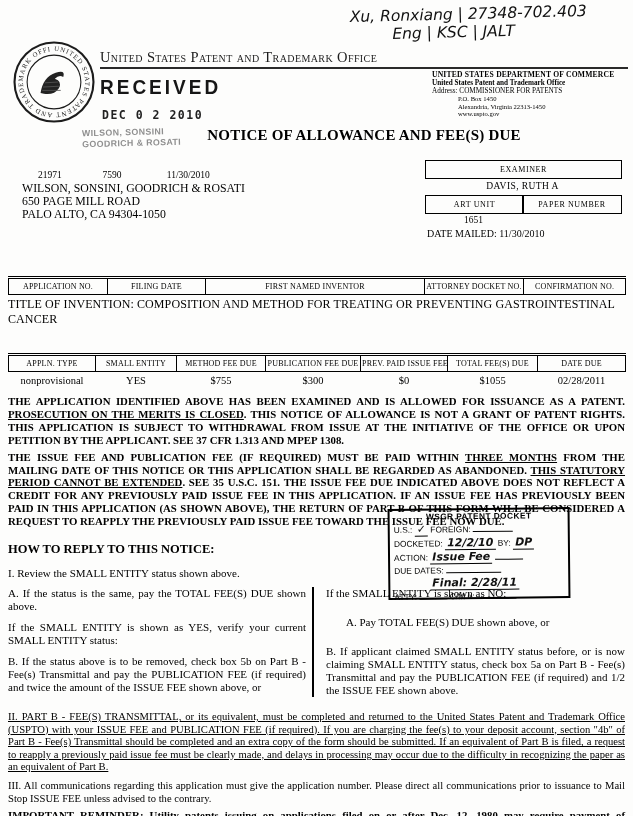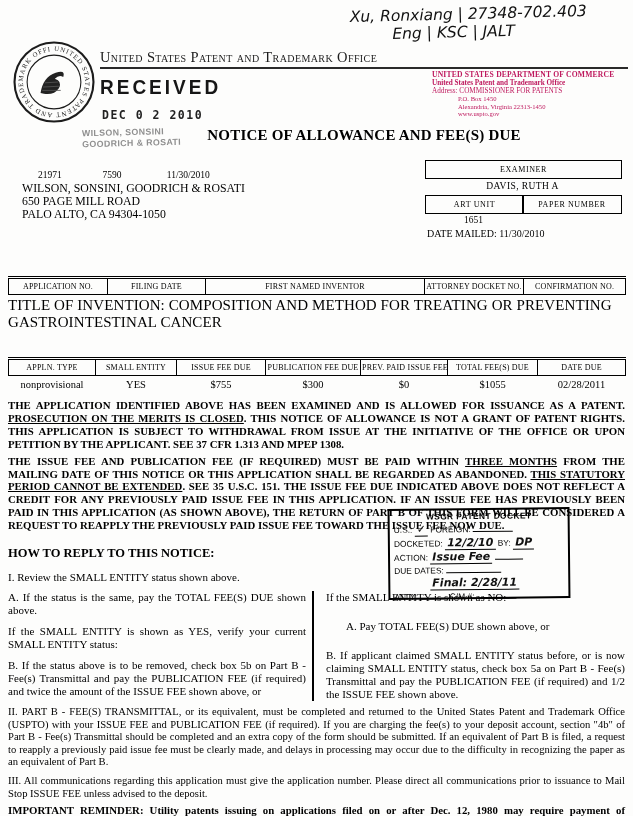--- a/index.html
+++ b/index.html
@@ -16,21 +16,21 @@
   .hw-top .l2 { padding-left:42px; display:block; }
 
   
   .seal { top:40px; left:12px; width:84px; height:84px; }
 
   
   .agency { top:49px; left:100px; font-variant:small-caps; font-size:14.5px; letter-spacing:.4px; color:#1c1c1c; }
   .agency-rule { top:67px; left:100px; width:528px; border-top:2px solid #2a2a2a; height:0; }
 
   
-  .dept { top:70px; left:432px; width:198px; color:#be185d; }
+  .dept { top:70px; left:432px; width:198px; color:#000000; }
   .dept .d1 { font-size:7.6px; font-weight:bold; letter-spacing:.2px; }
   .dept .d2 { font-size:7.2px; font-weight:bold; }
   .dept .d3 { font-size:7.2px; }
   .dept .sub { font-size:6.6px; padding-left:26px; line-height:7.6px; }
 
   
   .received { top:77px; left:100px; font-family:"Liberation Sans", sans-serif; font-weight:bold;
               font-size:19px; letter-spacing:3px; color:#161616; transform:scaleY(1.08); }
   .recdate { top:108px; left:102px; font-family:"DejaVu Sans Mono", monospace; font-weight:bold;
              font-size:11.5px; letter-spacing:1.5px; color:#222; }
@@ -57,40 +57,40 @@
 
   
   .body { position:absolute; top:270px; left:8px; width:617px; }
   table.datat { border-collapse:collapse; width:617px; table-layout:fixed; }
   table.datat { border-top:3px double #000; }
   table.datat th { border:1px solid #000; border-top:none; font-weight:normal; font-size:8px;
                    padding:3px 1px; letter-spacing:.2px; overflow:hidden; white-space:nowrap; }
   table.datat td { font-size:10.5px; text-align:center; padding:3px 1px 1px 1px; white-space:nowrap; overflow:hidden; }
   .t1 { margin-top:6px; }
   .t2 { margin-top:26px; }
-  .invention { font-size:15px; margin-top:2px; letter-spacing:.1px; }
+  .invention { font-size:12px; margin-top:2px; letter-spacing:.1px; }
 
   .bpar { font-weight:bold; font-size:10.8px; line-height:12.9px; text-align:justify; }
   .p1 { margin-top:8px; }
   .p2 { margin-top:4px; }
   .u { text-decoration:underline; }
 
   .howhead { margin-top:14px; font-weight:bold; font-size:12.5px; }
   .step1 { margin-top:10px; font-size:11px; }
   .cols { margin-top:8px; display:flex; }
   .colL { width:298px; padding-right:6px; }
   .coldiv { border-left:2px solid #000; }
   .colR { flex:1; padding-left:12px; }
   .cols p { margin:0; font-size:11px; line-height:13px; text-align:justify; }
   .cols p + p { margin-top:8px; }
   .colR .intro { margin-bottom:16px; }
   .colR .ra { margin-bottom:16px;margin-left:20px; }
 
   .plain { font-size:10.6px; line-height:12.6px; text-align:justify; }
-  .part2 { margin-top:5px; }
+  .part2 { margin-top:14px;text-decoration:underline; }
   .part3 { margin-top:6px; }
   .reminder { margin-top:4px; font-weight:bold; font-size:10.8px; line-height:13px; text-align:justify; }
 
   
   .docket { top:508px; left:388px; width:170px; height:86px; border:2px solid #000;
             transform:rotate(-0.6deg); font-family:"Liberation Sans", sans-serif;
             font-size:8.4px; color:#000; padding:1px 4px 0 4px; }
   .docket .dhead { text-align:center; font-weight:bold; font-size:8.4px; letter-spacing:.4px; }
   .docket .row { margin-top:1px; white-space:nowrap; }
   .blank { display:inline-block; border-bottom:1px solid #000; height:8px; vertical-align:baseline; }
@@ -195,21 +195,21 @@
           <col style="width:89px">
           <col style="width:95px">
           <col style="width:87px">
           <col style="width:90px">
           <col style="width:88px">
         </colgroup>
       <tbody>
           <tr>
         <th>APPLN. TYPE</th>
         <th>SMALL ENTITY</th>
-        <th>ISSUE FEE DUE</th>
+        <th>METHOD FEE DUE</th>
         <th>PUBLICATION FEE DUE</th>
         <th>PREV. PAID ISSUE FEE</th>
         <th>TOTAL FEE(S) DUE</th>
         <th>DATE DUE</th>
       </tr>
       <tr>
         <td>nonprovisional</td>
         <td>YES</td>
         <td>$755</td>
         <td>$300</td>
@@ -234,21 +234,21 @@
       </div>
       <div class="coldiv"></div>
       <div class="colR">
         <p class="intro">If the SMALL ENTITY is shown as NO:</p>
         <p class="ra">A. Pay TOTAL FEE(S) DUE shown above, or</p>
         <p>B. If applicant claimed SMALL ENTITY status before, or is now claiming SMALL ENTITY status, check box 5a on Part B - Fee(s) Transmittal and pay the PUBLICATION FEE (if required) and 1/2 the ISSUE FEE shown above.</p>
       </div>
     </div>
 
     <div class="plain part2">II. PART B -  FEE(S) TRANSMITTAL, or its equivalent, must be completed and returned to the United States Patent and Trademark Office (USPTO) with your ISSUE FEE and PUBLICATION FEE (if required). If you are charging the fee(s) to your deposit account, section "4b" of Part B -  Fee(s) Transmittal should be completed and an extra copy of the form should be submitted. If an equivalent of Part B is filed, a request to reapply a previously paid issue fee must be clearly made, and delays in processing may occur due to the difficulty in recognizing the paper as an equivalent of Part B.</div>
-    <div class="plain part3">III. All communications regarding this application must give the application number. Please direct all communications prior to issuance to Mail Stop ISSUE FEE unless advised to the deposit.</div>
+    <div class="plain part3">III. All communications regarding this application must give the application number. Please direct all communications prior to issuance to Mail Stop ISSUE FEE unless advised to the contrary.</div>
     <div class="reminder">IMPORTANT REMINDER: Utility patents issuing on applications filed on or after Dec. 12, 1980 may require payment of maintenance fees. It is patentee's responsibility to ensure timely payment of maintenance fees when due.</div>
   </div>
 
   <div class="abs docket">
     <div class="dhead">WSGR PATENT DOCKET</div>
     <div class="row">
       <span>U.S.:</span>
       <span class="hw hwv">✓</span>
       <span>FOREIGN:</span>
       <span class="blank b40"></span>

